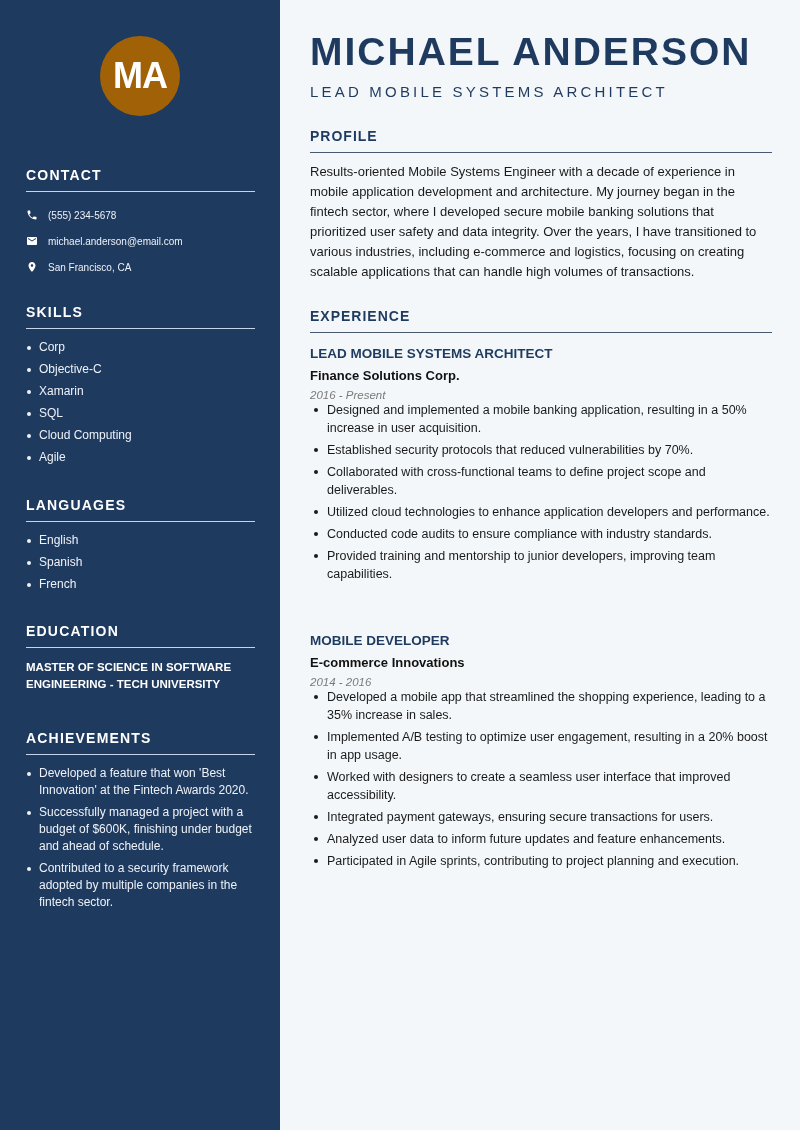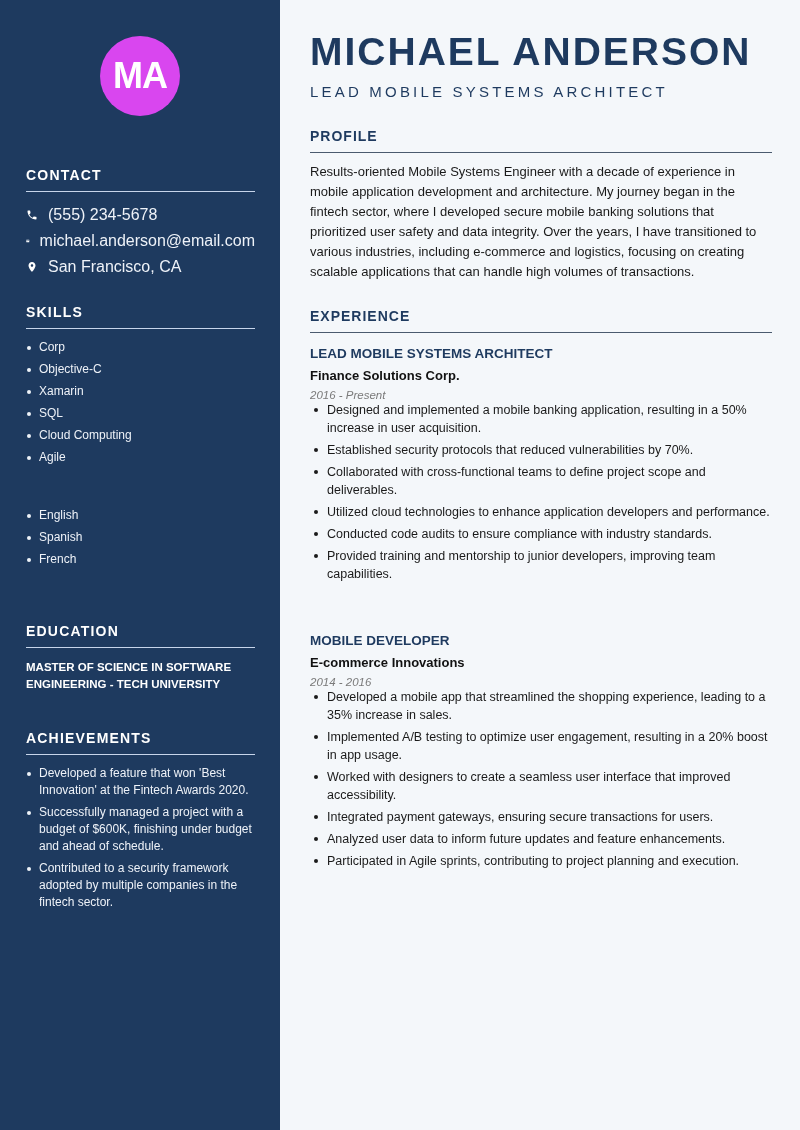--- a/index.html
+++ b/index.html
@@ -10,31 +10,31 @@
     position: relative;
     overflow: hidden;
   }
   .sidebar {
     position: absolute; left: 0; top: 0; width: 280px; height: 1130px;
     background: #1e3a5f; color: #ffffff;
     padding: 0 26px;
   }
   .avatar {
     position: absolute; left: 100px; top: 36px; width: 80px; height: 80px;
-    border-radius: 50%; background: #d946ef;
+    border-radius: 50%; background: #a16207;
     display: flex; align-items: center; justify-content: center;
     color: #fff; font-weight: bold; font-size: 36px; letter-spacing: -1px;
   }
   .side-section { position: absolute; left: 26px; width: 229px; }
   .side-title {
     font-size: 14px; font-weight: bold; letter-spacing: 1.2px;
     padding-bottom: 8px; border-bottom: 1.5px solid #c7d5ea;
   }
   .contact-list { list-style: none; margin-top: 10px; }
-  .contact-item { display: flex; align-items: center; height: 26px; font-size: 16px; color: #eef2f8; }
+  .contact-item { display: flex; align-items: center; height: 26px; font-size: 10px; color: #eef2f8; }
   .contact-item svg { width: 12px; height: 12px; margin-right: 10px; fill: #ffffff; }
   .bullet-list { list-style: none; margin-top: 10px; }
   .bullet-list li {
     position: relative; padding-left: 13px; font-size: 12px; color: #eef2f8;
     line-height: 17px; margin-bottom: 5px;
   }
   .bullet-list li::before {
     content: ""; position: absolute; left: 1px; top: 7px; width: 4px; height: 4px;
     border-radius: 50%; background: #eef2f8;
   }
@@ -107,20 +107,21 @@
       <li>Corp</li>
       <li>Objective-C</li>
       <li>Xamarin</li>
       <li>SQL</li>
       <li>Cloud Computing</li>
       <li>Agile</li>
     </ul>
   </section>
 
   <section class="side-section" style="top:497px">
+    <h2 class="side-title">LANGUAGES</h2>
     <ul class="bullet-list">
       <li>English</li>
       <li>Spanish</li>
       <li>French</li>
     </ul>
   </section>
 
   <section class="side-section" style="top:623px">
     <h2 class="side-title">EDUCATION</h2>
     <p class="edu-text">MASTER OF SCIENCE IN SOFTWARE ENGINEERING - TECH UNIVERSITY</p>

